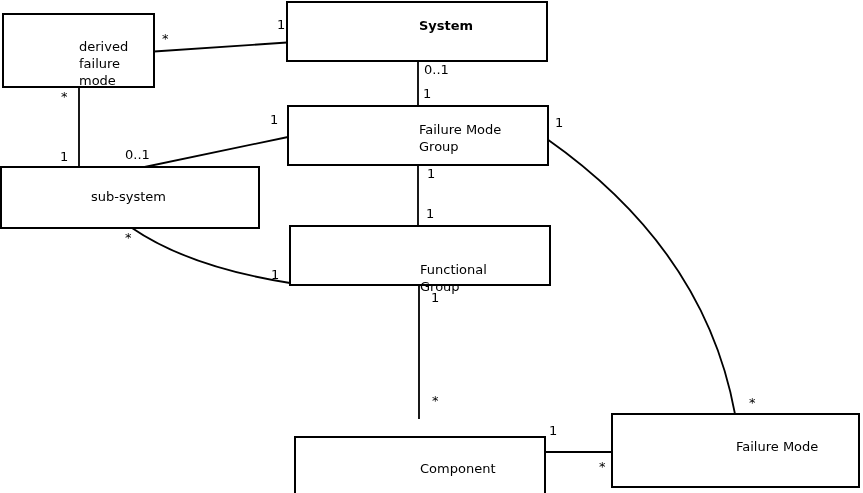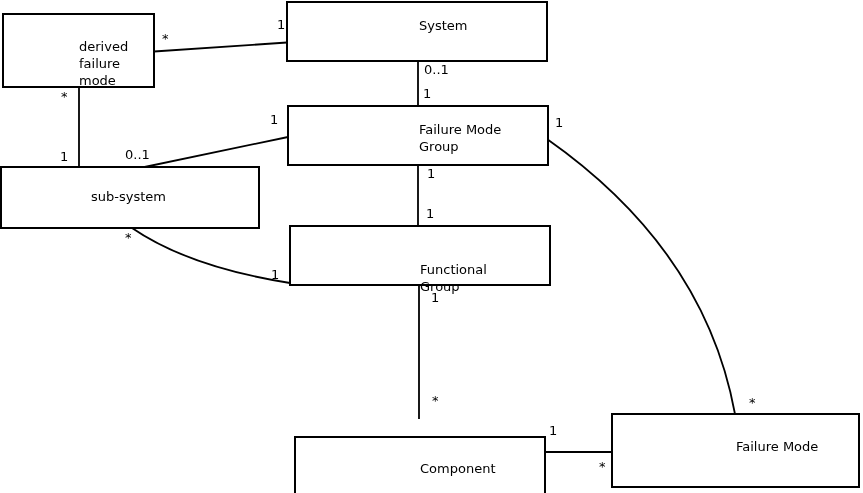--- a/index.html
+++ b/index.html
@@ -58,21 +58,21 @@
     <path d="M545 452 L612 452"></path>
     <path d="M547 139 Q705 250 735 414"></path>
   </svg>
 
   <div class="node" style="left:2px; top:13px; width:153px; height:75px;">
     <span class="nlabel" style="left:75px; top:23px;">derived
 failure
 mode</span>
   </div>
 
-  <div class="node" style="left:286px; top:1px; width:262px; height:61px;">
+  <div class="node" style="left:286px; top:1px; width:262px; height:61px;font-weight:bold;">
     <span class="nlabel" style="left:131px; top:14px;">System</span>
   </div>
 
   <div class="node" style="left:287px; top:105px; width:262px; height:61px;">
     <span class="nlabel" style="left:130px; top:14px;">Failure Mode
 Group</span>
   </div>
 
   <div class="node" style="left:0px; top:166px; width:260px; height:63px;text-align:right;">
     <span class="nlabel" style="left:89px; top:20px;">sub-system</span>

